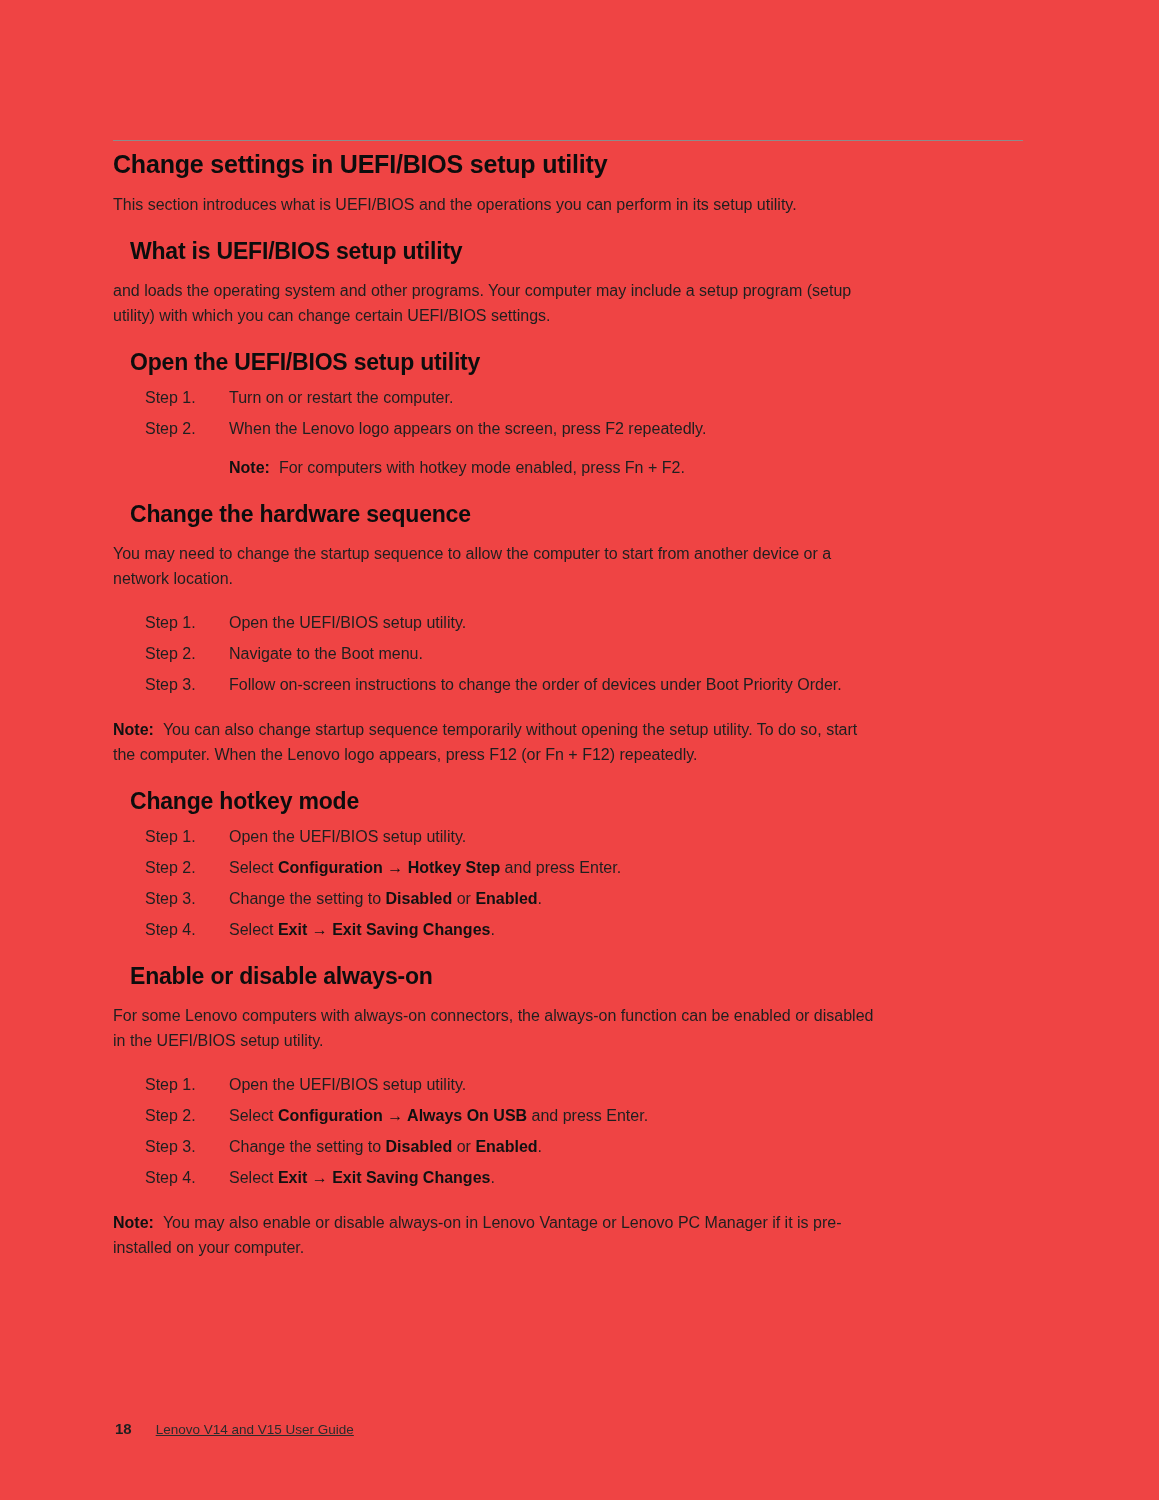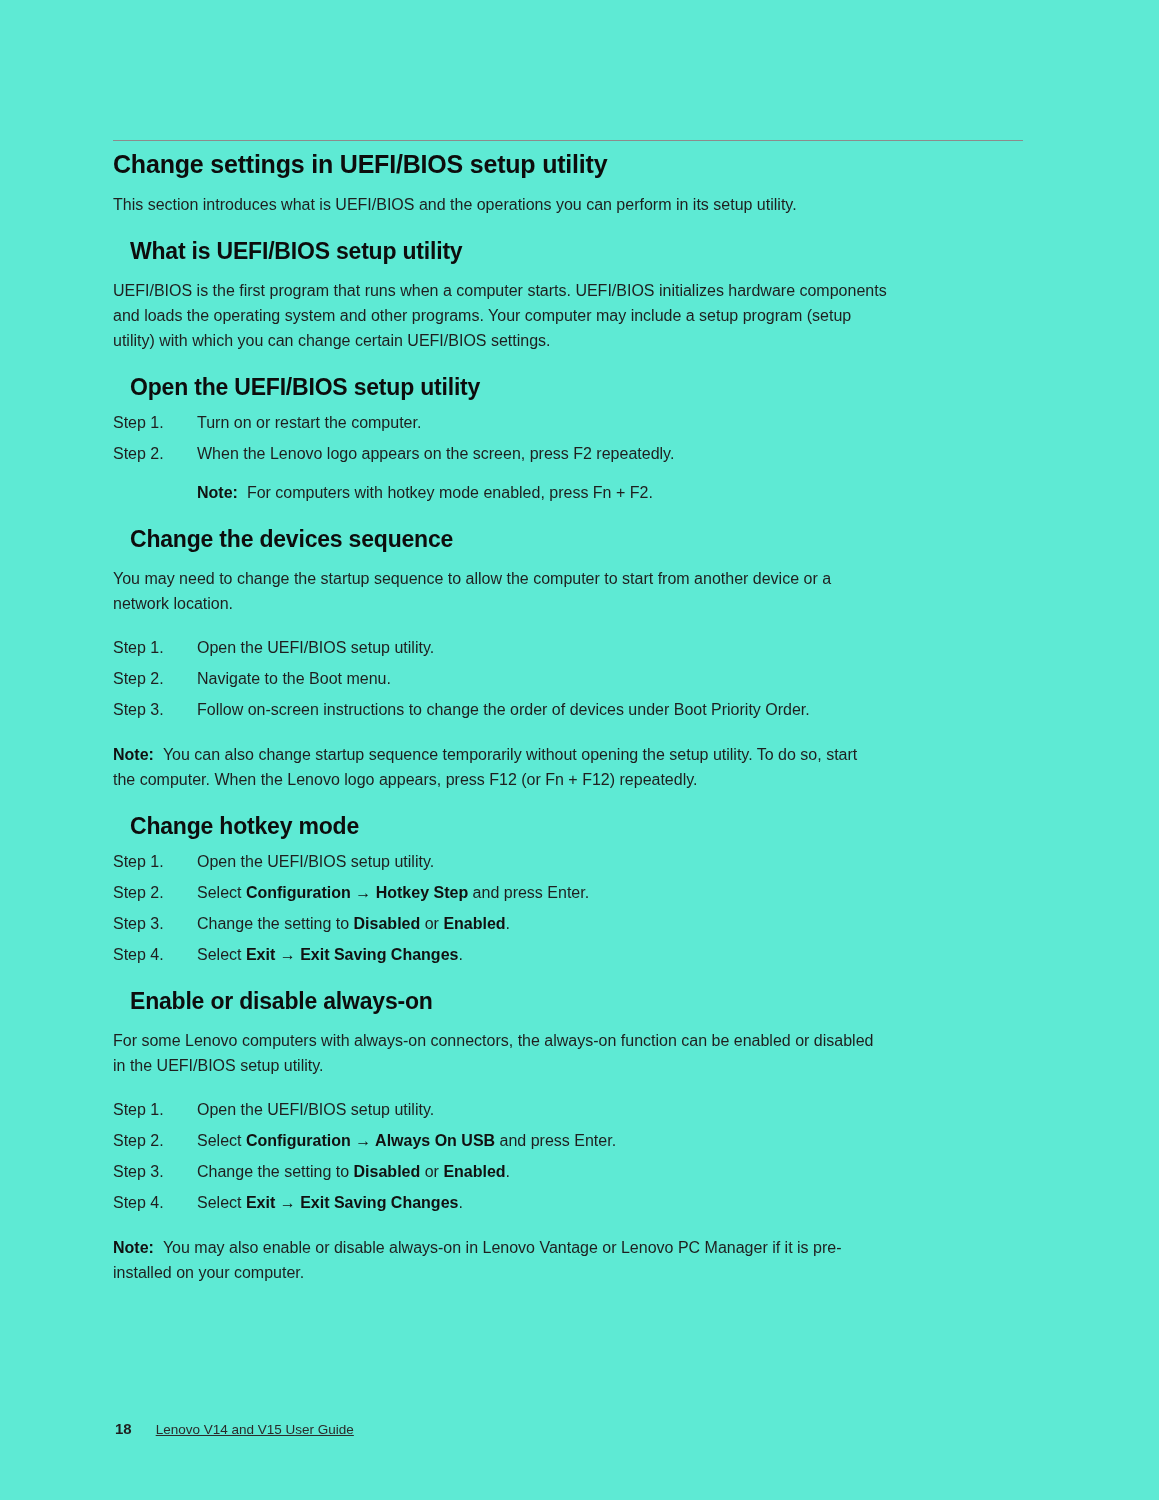--- a/index.html
+++ b/index.html
@@ -2,40 +2,40 @@
 <html><head>
 <meta charset="utf-8">
 <style>
   html, body { margin: 0; padding: 0; background: #ffffff; }
   body {
     width: 1159px; height: 1500px;
     font-family: "Liberation Sans", "DejaVu Sans", sans-serif;
     color: #1f1f1f;
     -webkit-font-smoothing: antialiased;
   }
-  .page { position: relative; width: 1159px; height: 1500px; background: #5eead4; overflow: hidden; }
+  .page { position: relative; width: 1159px; height: 1500px; background: #ef4444; overflow: hidden; }
   .content { padding: 0 136px 0 113px; }
 
   .rule { border: none; border-top: 1px solid #8c8c8c; margin: 140px 0 0 0; }
 
   h1 {
     font-size: 25px; line-height: 30px; font-weight: 700;
     letter-spacing: -0.2px; color: #0d0d0d; margin: 8px 0 0 0;
     white-space: nowrap;
   }
   h2 {
     font-size: 23px; line-height: 27px; font-weight: 700;
     letter-spacing: -0.2px; color: #0d0d0d; margin: 21px 0 0 17px;
     white-space: nowrap;
   }
 
   .body { font-size: 16px; line-height: 25px; margin: 13px 0 0 0; color: #1f1f1f; }
   .ln { display: block; white-space: nowrap; }
 
-  .steps { margin-top: 9px; }
+  .steps { margin-top: 9px; margin-left: 32px; }
   .steps.gap { margin-top: 19px; }
   .step { display: flex; font-size: 16px; line-height: 25px; margin-bottom: 6px; color: #1f1f1f; }
   .step:last-child { margin-bottom: 0; }
   .slabel { flex: 0 0 84px; width: 84px; }
   .stext { white-space: nowrap; }
 
   .stepnote { margin: 14px 0 0 84px; font-size: 16px; line-height: 25px; white-space: nowrap; }
   .note { font-size: 16px; line-height: 25px; margin: 20px 0 0 0; }
   .nlabel { font-weight: 700; color: #111111; margin-right: 9px; }
   .ninline { white-space: nowrap; }
@@ -53,39 +53,38 @@
 
     <hr class="rule">
 
     <h1>Change settings in UEFI/BIOS setup utility</h1>
     <p class="body">
         <span class="ln">This section introduces what is UEFI/BIOS and the operations you can perform in its setup utility.</span>
       </p>
 
     <h2>What is UEFI/BIOS setup utility</h2>
     <p class="body">
-        <span class="ln">UEFI/BIOS is the first program that runs when a computer starts. UEFI/BIOS initializes hardware components</span>
         <span class="ln">and loads the operating system and other programs. Your computer may include a setup program (setup</span>
         <span class="ln">utility) with which you can change certain UEFI/BIOS settings.</span>
       </p>
 
     <h2>Open the UEFI/BIOS setup utility</h2>
     <div class="steps">
       <div class="step">
         <span class="slabel">Step 1.</span>
         <span class="stext">Turn on or restart the computer.</span>
       </div>
       <div class="step">
         <span class="slabel">Step 2.</span>
         <span class="stext">When the Lenovo logo appears on the screen, press F2 repeatedly.</span>
       </div>
       <div class="stepnote"><b class="nlabel">Note:</b><span class="ninline">For computers with hotkey mode enabled, press Fn + F2.</span></div>
     </div>
 
-    <h2>Change the devices sequence</h2>
+    <h2>Change the hardware sequence</h2>
     <p class="body">
         <span class="ln">You may need to change the startup sequence to allow the computer to start from another device or a</span>
         <span class="ln">network location.</span>
       </p>
     <div class="steps gap">
       <div class="step">
         <span class="slabel">Step 1.</span>
         <span class="stext">Open the UEFI/BIOS setup utility.</span>
       </div>
       <div class="step">

